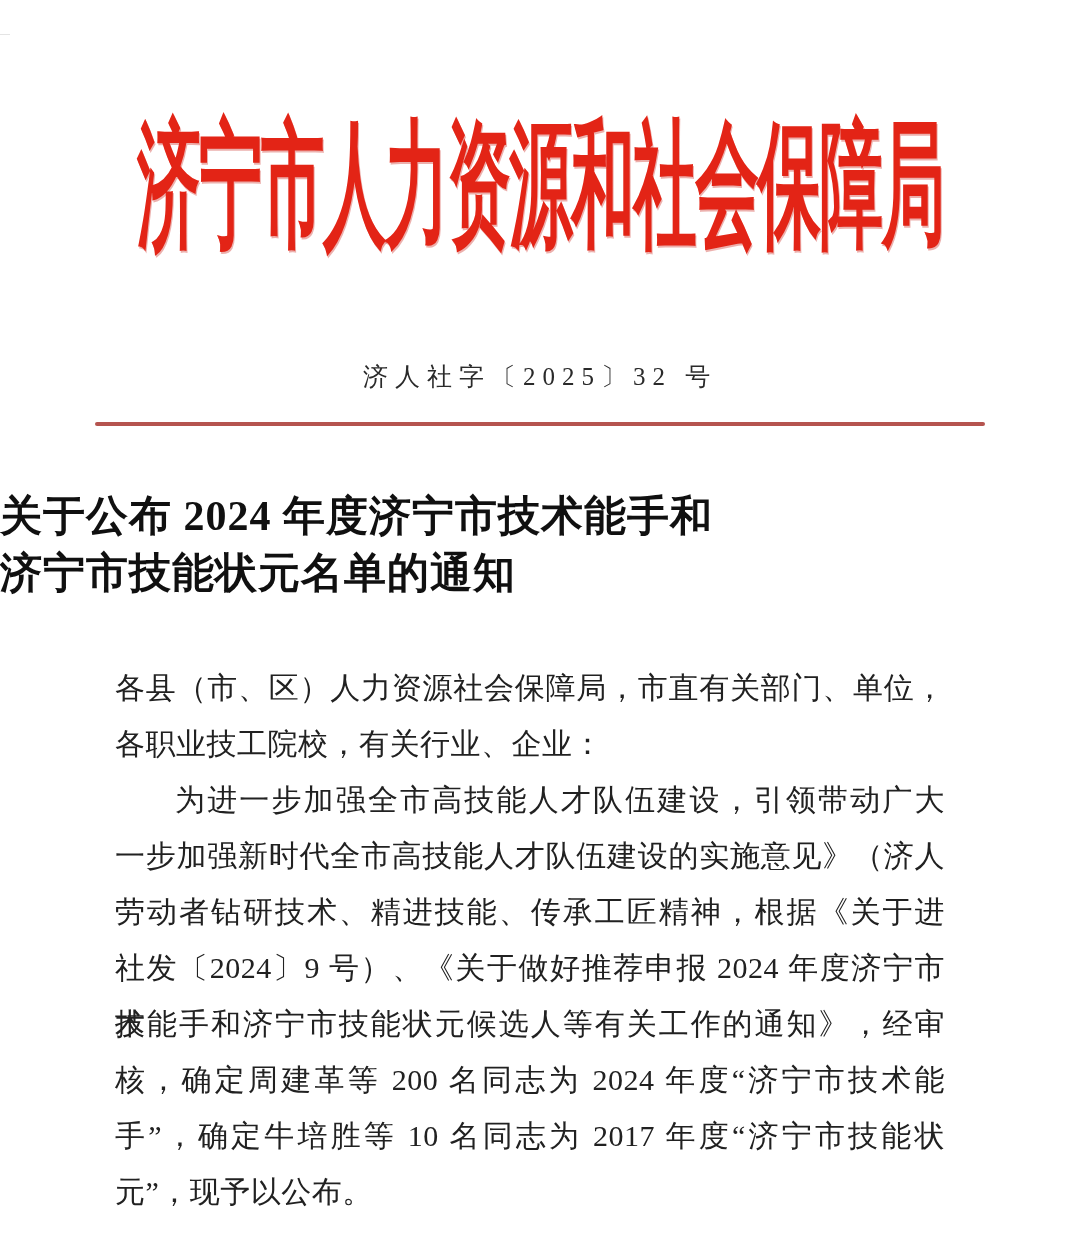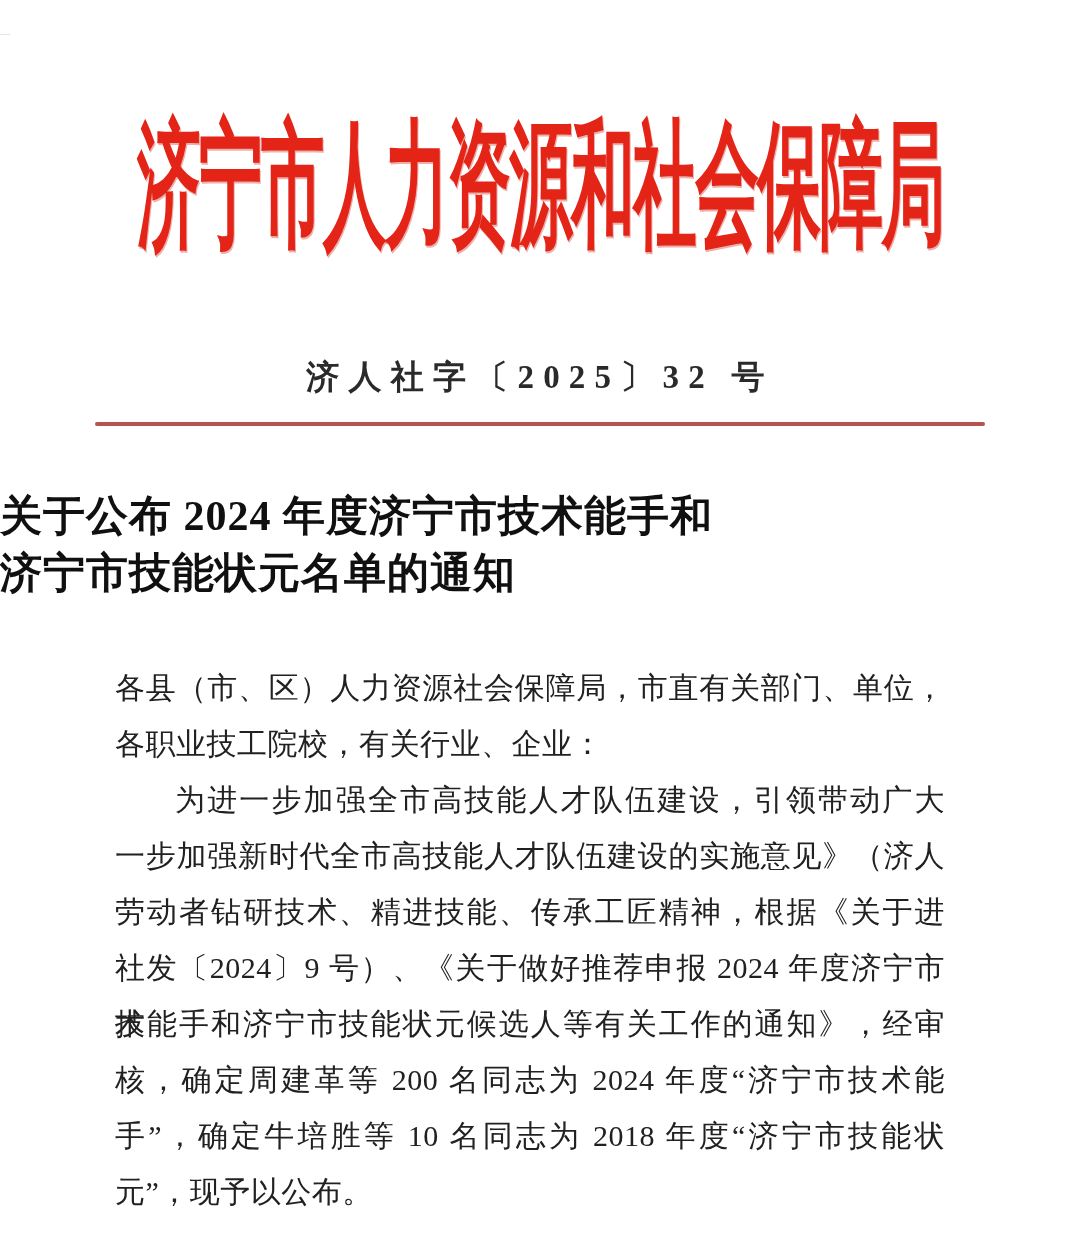--- a/index.html
+++ b/index.html
@@ -40,25 +40,24 @@
     white-space: nowrap;
     transform: scale(0.985, 2.15);
     transform-origin: center;
     text-shadow: 1px 1px 0 rgba(200, 30, 20, 0.35);
   }
   .doc-number {
     margin-top: 96px;
     height: 38px;
     line-height: 38px;
     text-align: center;
-    font-size: 33px;
+    font-size: 25px;
     letter-spacing: 0.28em;
     color: #2a2a2a;
     white-space: nowrap;
-    font-weight: bold;
   }
   .divider {
     width: 890px;
     height: 4px;
     margin: 26px auto 0;
     background: var(--divider-red);
     border-radius: 2px;
   }
   .doc-title {
     margin-top: 62px;
@@ -107,16 +106,16 @@
 
   <div class="body-block">
     <div class="line jl">各县（市、区）人力资源社会保障局，市直有关部门、单位，</div>
     <div class="line">各职业技工院校，有关行业、企业：</div>
     <div class="line jl indent">为进一步加强全市高技能人才队伍建设，引领带动广大</div>
     <div class="line jl">一步加强新时代全市高技能人才队伍建设的实施意见》（济人</div>
     <div class="line jl">劳动者钻研技术、精进技能、传承工匠精神，根据《关于进</div>
     <div class="line jl">社发〔2024〕9 号）、《关于做好推荐申报 2024 年度济宁市技</div>
     <div class="line jl">术能手和济宁市技能状元候选人等有关工作的通知》，经审</div>
     <div class="line jl">核，确定周建革等 200 名同志为 2024 年度“济宁市技术能</div>
-    <div class="line jl">手”，确定牛培胜等 10 名同志为 2018 年度“济宁市技能状</div>
+    <div class="line jl">手”，确定牛培胜等 10 名同志为 2017 年度“济宁市技能状</div>
     <div class="line">元”，现予以公布。</div>
   </div>
 </div>
 
 </body></html>

